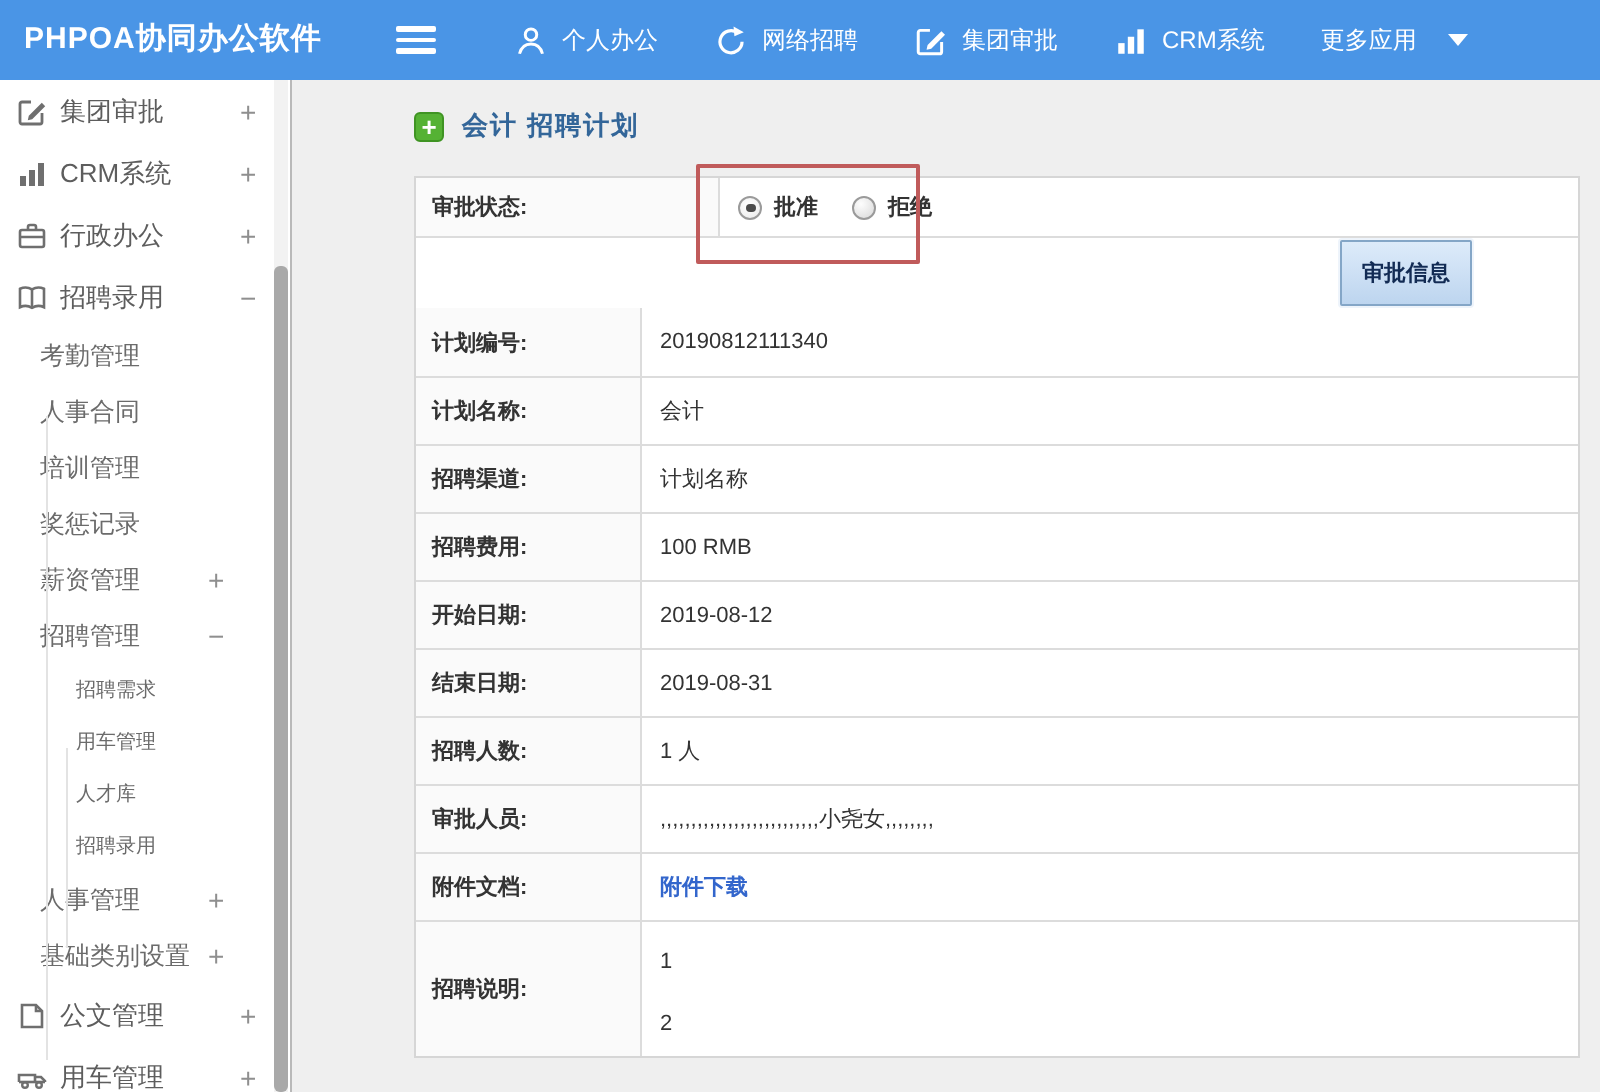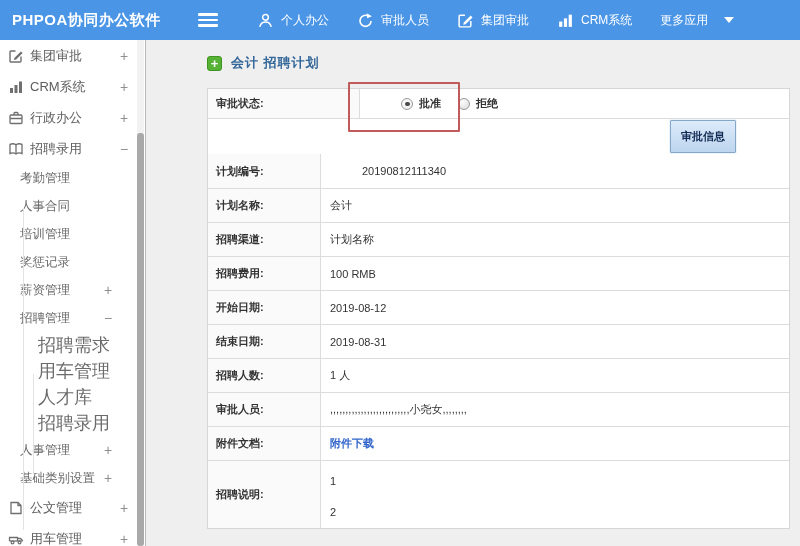--- a/index.html
+++ b/index.html
@@ -37,21 +37,21 @@
   
   .sidebar {
     position:absolute; left:0; top:40px; width:146px; bottom:0;
     background:#fff; border-right:1px solid #b9b9b9;
     z-index:4;
   }
   .side-items { position:absolute; left:0; top:0; width:136px; padding-top:0; }
   .side-item { position:relative; display:flex; align-items:center; cursor:pointer; color:#5d5d5d; white-space:nowrap; }
   .side-item.lvl0 { height:31px; padding-left:8px; font-size:13px; }
   .side-item.lvl1 { height:28px; padding-left:20px; font-size:12.5px; color:#6b6b6b; }
-  .side-item.lvl2 { height:26px; padding-left:38px; font-size:18px; color:#6b6b6b; }
+  .side-item.lvl2 { height:26px; padding-left:38px; font-size:10px; color:#6b6b6b; }
   .sicon { display:inline-flex; width:16px; height:16px; margin-right:6px; color:#6f6f6f; }
   .sicon svg { width:16px; height:16px; }
   .expand { position:absolute; font-size:14px; color:#8f8f8f; top:50%; transform:translateY(-50%); }
   .lvl0 > .expand { left:120px; }
   .lvl1 > .expand { left:104px; }
   .group-line { position:absolute; width:1px; background:#e3e3e3; }
   .sb-track { position:absolute; right:1px; top:0; bottom:0; width:7px; background:#f2f2f2; }
   .sb-thumb { position:absolute; right:1px; top:93px; bottom:0; width:7px; background:var(--scrollbar_thumb,#a9a9a9); border-radius:3px; }
 
   
@@ -64,21 +64,21 @@
     color:#fff; font-size:13px; font-weight:bold; line-height:13px; text-align:center;
     margin-right:9px;
   }
   .title-text { font-size:13px; font-weight:bold; color:var(--title_text,#336699); letter-spacing:1px; }
 
   .card {
     position:absolute; left:60px; top:48px; width:583px;
     background:#fff; border:1px solid #d6d6d6;
   }
   .row { display:flex; align-items:stretch; border-top:1px solid #dcdcdc; }
-  .row:first-child { border-top:none;gap:32px; }
+  .row:first-child { border-top:none; }
   .lbl {
     display:flex; align-items:center;
     padding-left:8px; background:#fafafa; border-right:1px solid #dcdcdc;
     font-size:11px; font-weight:bold; color:#333;
   }
   .val { display:flex; align-items:center; padding-left:9px; font-size:11px; color:#333; flex:1; }
   .rowA { height:29px; }
   .rowA .lbl { width:152px; }
   .btn-row { height:36px; display:flex; align-items:center; justify-content:flex-end; padding-right:53px; border-top:1px solid #dcdcdc; }
   .rowB { height:34px; }
@@ -128,21 +128,21 @@
         </span>
         <span class="nlabel">个人办公</span>
       </div>
       <div class="nav-item">
         <span class="nicon">
           <svg viewBox="0 0 16 16">
             <path d="M13.2 8.4a5.2 5.2 0 1 1-2.2-4.3" fill="none" stroke="currentColor" stroke-width="1.5"></path>
             <path d="M9.2 1.2 L14 3.9 L9.6 5.8 Z" fill="currentColor"></path>
           </svg>
         </span>
-        <span class="nlabel">审批人员</span>
+        <span class="nlabel">网络招聘</span>
       </div>
       <div class="nav-item">
         <span class="nicon">
           <svg viewBox="0 0 16 16">
             <path d="M13 8.5V13a1 1 0 0 1-1 1H3a1 1 0 0 1-1-1V4a1 1 0 0 1 1-1h4.5" fill="none" stroke="currentColor" stroke-width="1.4"></path>
             <path d="M6.4 9.9l6.5-6.5 1.7 1.7-6.5 6.5-2.2.5z" fill="currentColor"></path>
           </svg>
         </span>
         <span class="nlabel">集团审批</span>
       </div>

